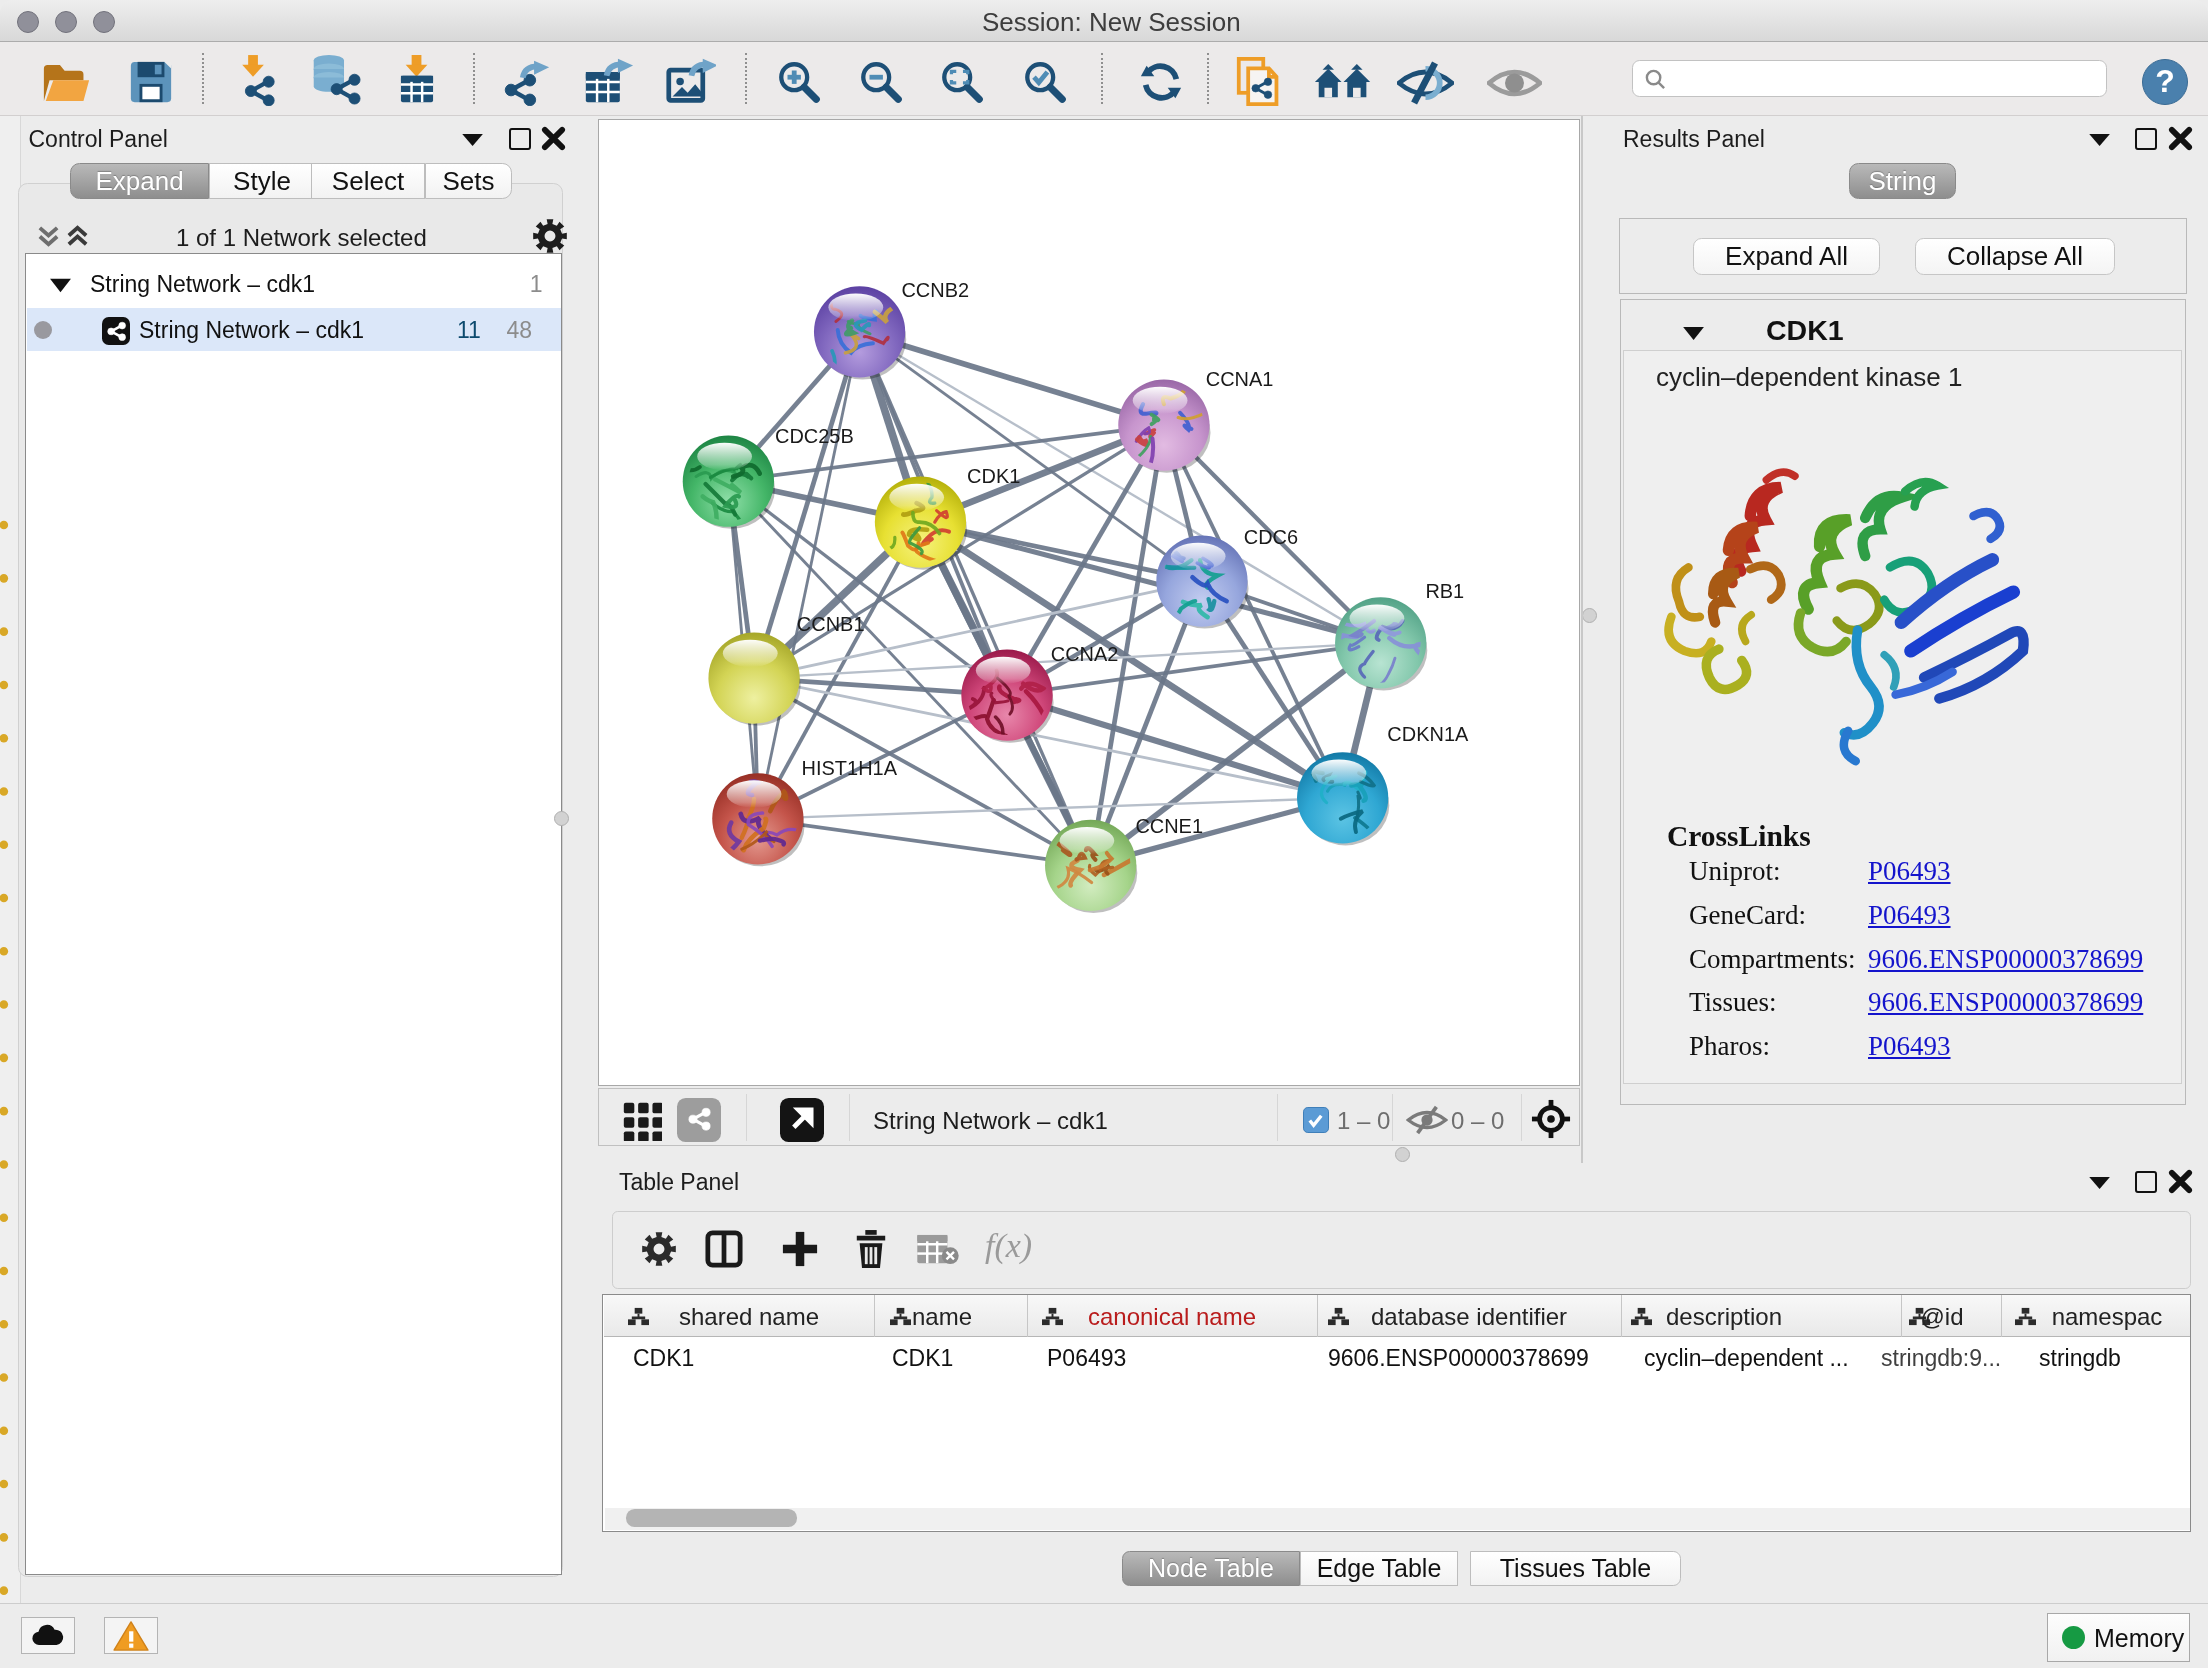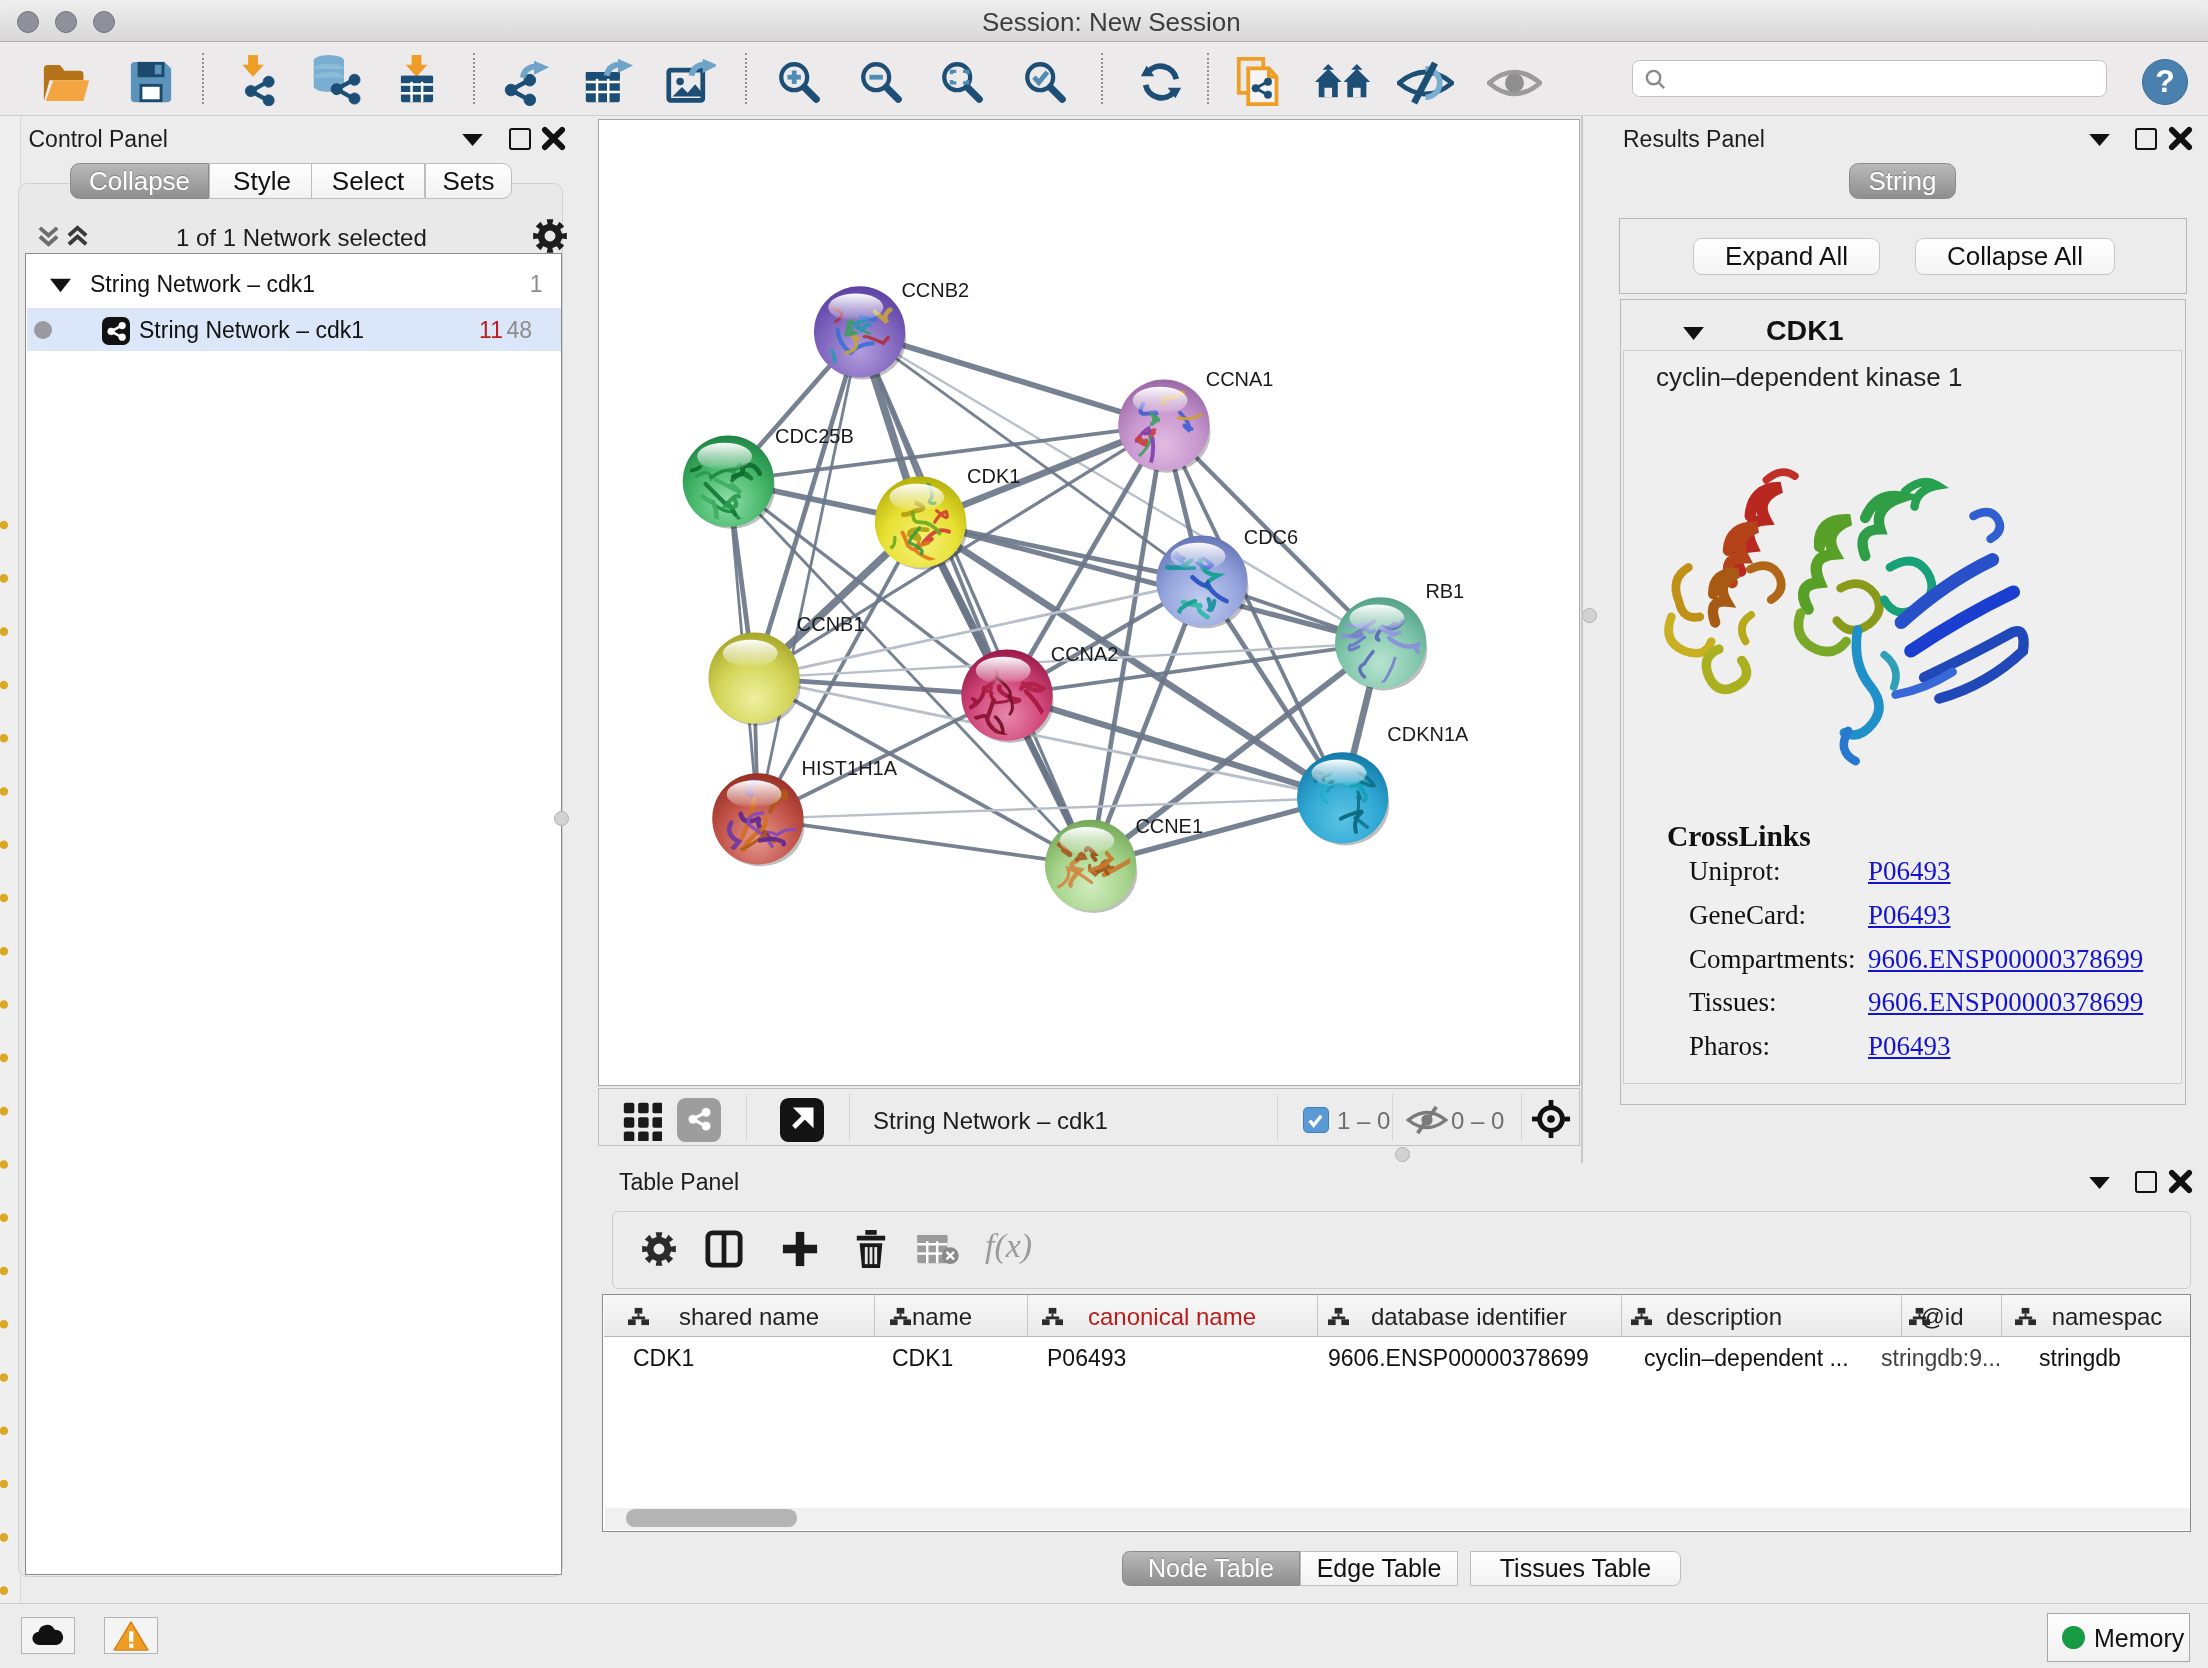--- a/index.html
+++ b/index.html
@@ -211,21 +211,21 @@
   </svg>
 <div class="abs panel-title" style="left:28.5px;top:126px">Control Panel</div>
 <svg style="position:absolute;left:462px;top:132px" width="23" height="15" viewBox="0 0 24 16">
     <polygon points="0,2 22,2 11,15" fill="#111"></polygon>
   </svg>
 <div class="abs" style="left:509px;top:128px;width:22px;height:22px;border:2.9px solid #111;border-radius:2.9px"></div>
 <svg style="position:absolute;left:541px;top:126px" width="25" height="25" viewBox="0 0 26 26">
     <path d="M4 4 L22 22 M22 4 L4 22" stroke="#111" stroke-width="6" stroke-linecap="round"></path>
   </svg>
 <div class="abs" style="left:18px;top:183px;width:545px;height:1394px;background:#e9e9e9;border:1px solid #d0d0d0;border-radius:9.5px"></div>
-<div class="tab sel" style="left:70px;top:163px;width:139px;border-radius:9.5px 0 0 9.5px;">Collapse</div>
+<div class="tab sel" style="left:70px;top:163px;width:139px;border-radius:9.5px 0 0 9.5px;">Expand</div>
 <div class="tab" style="left:209px;top:163px;width:106px;">Style</div>
 <div class="tab" style="left:311px;top:163px;width:114px;">Select</div>
 <div class="tab" style="left:425px;top:163px;width:87px;border-radius:0 9.5px 9.5px 0;">Sets</div>
 <svg style="position:absolute;left:36px;top:224px" width="25" height="25" viewBox="0 0 26 26">
     <g fill="none" stroke="#6e6e6e" stroke-width="4">
       <path d="M4 4 l9 8 9-8"></path>
       <path d="M4 13 l9 8 9-8"></path>
     </g>
   </svg>
 <svg style="position:absolute;left:65px;top:224px" width="25" height="25" viewBox="0 0 26 26">
@@ -250,21 +250,21 @@
 <svg style="position:absolute;left:105px;top:320px" width="22" height="22" viewBox="0 0 23 23">
     <g transform="translate(2,2) scale(0.55)" stroke="#fff" fill="#fff">
       <line x1="28" y1="7" x2="8" y2="18" stroke-width="5"></line>
       <line x1="8" y1="18" x2="28" y2="29" stroke-width="5"></line>
       <circle cx="29" cy="7" r="6.5"></circle>
       <circle cx="8" cy="18" r="6.5"></circle>
       <circle cx="29" cy="29" r="6.5"></circle>
     </g>
   </svg>
 <div class="abs" style="left:139px;top:317px;font-size:23px;color:#111">String Network – cdk1</div>
-<div class="abs" style="left:469px;top:317px;width:34px;text-align:right;font-size:23px;color:#b91c1c">11</div>
+<div class="abs" style="left:457px;top:317px;width:34px;font-size:23px;color:#0c4a6e">11</div>
 <div class="abs" style="left:498px;top:317px;width:34px;text-align:right;font-size:23px;color:#8c8c8c">48</div>
 <div class="abs" style="left:598px;top:119px;width:982px;height:967px;background:#fff;border:1px solid #a8a8a8"></div>
 <div class="abs" style="left:598px;top:119px;width:982px;height:967px;overflow:hidden">
     <svg width="2208" height="1668" viewBox="0 0 2322 1754" style="position:absolute;left:-598px;top:-119px">
       <defs>
         <radialGradient id="gCCNB2" cx="0.50" cy="0.72" r="0.90">
           <stop offset="0" stop-color="#b49cde"></stop>
           <stop offset="0.45" stop-color="#8168bf"></stop>
           <stop offset="0.88" stop-color="#53389c"></stop>
           <stop offset="1" stop-color="#53389c"></stop>

